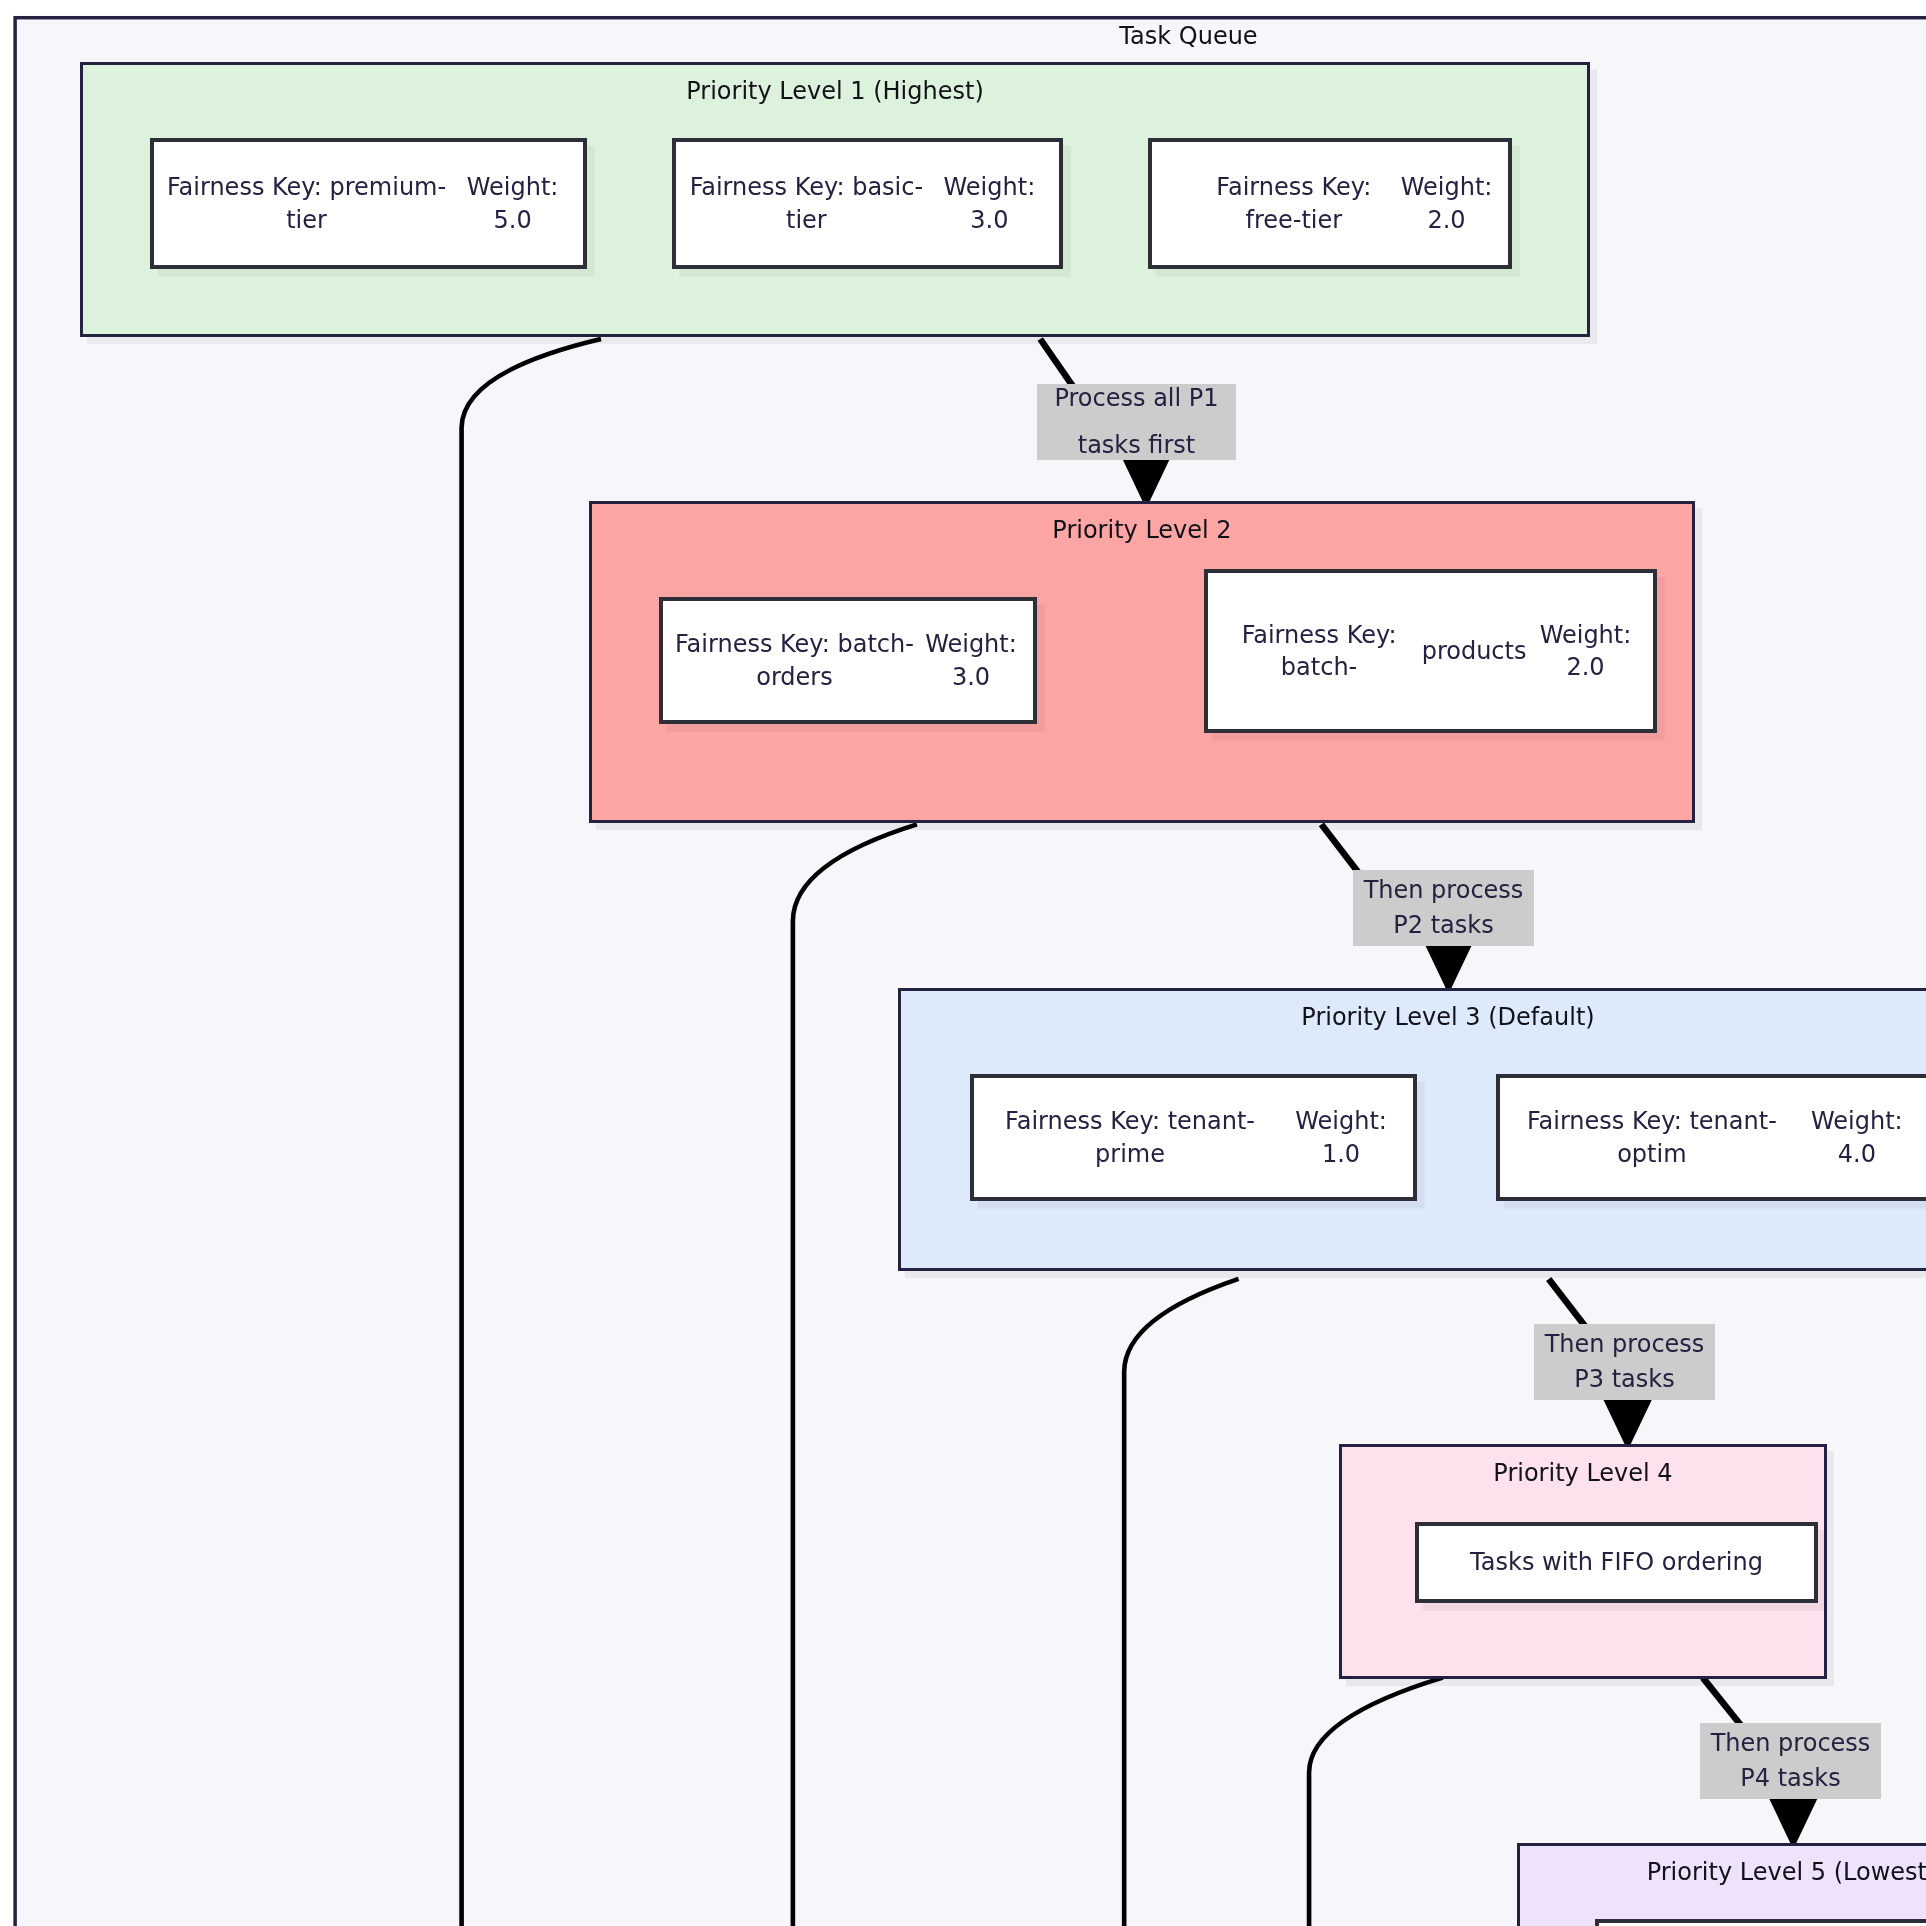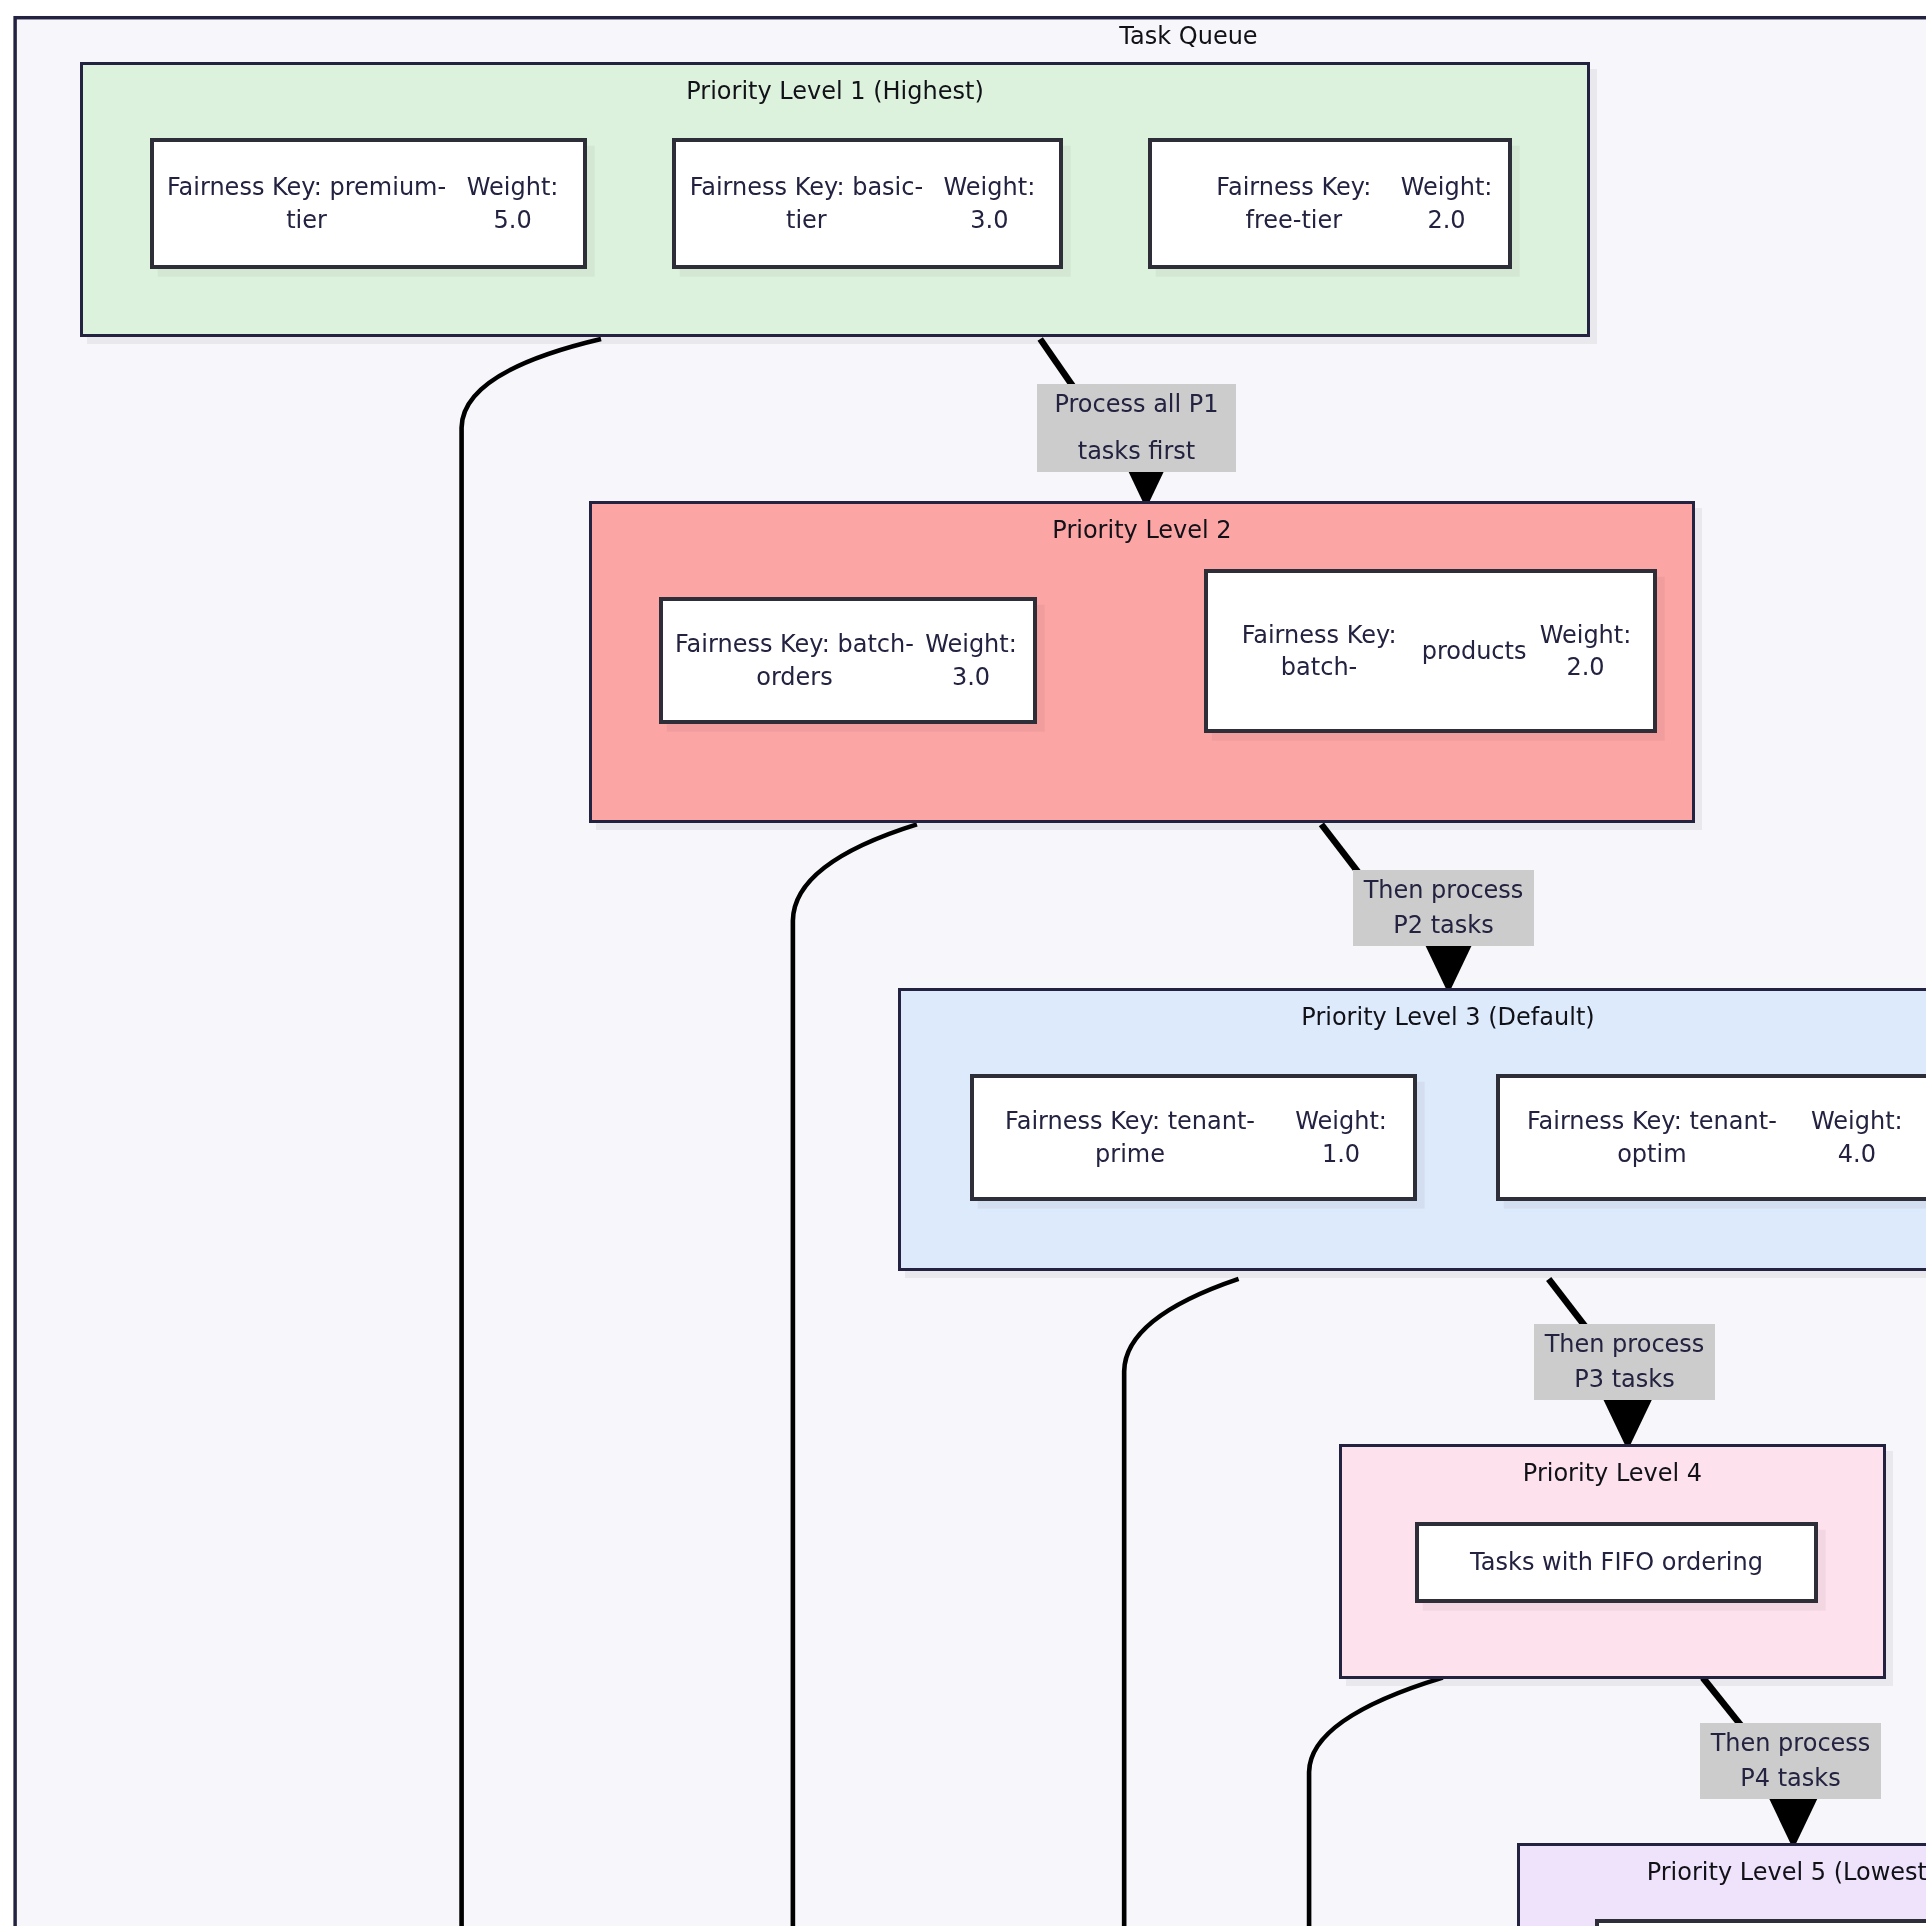--- a/index.html
+++ b/index.html
@@ -129,21 +129,21 @@
     <div class="leaf" style="left:589px; top:73px; width:391px; height:131px;">
       <span>Fairness Key: basic-tier</span>
       <span>Weight: 3.0</span>
     </div>
     <div class="leaf" style="left:1065px; top:73px; width:364px; height:131px;padding-left:42px;">
       <span>Fairness Key: free-tier</span>
       <span>Weight: 2.0</span>
     </div>
   </div>
 
-  <div class="edge-label" style="left:1037px; top:384px; width:199px; height:88px;gap:12px;">
+  <div class="edge-label" style="left:1037px; top:384px; width:199px; height:76px;gap:12px;">
     <span>Process all P1</span>
     <span>tasks first</span>
   </div>
 
   <div class="box fill-p2" style="left:589px; top:501px; width:1106px; height:322px;">
     <div class="cluster-title" style="top:13px;">Priority Level 2</div>
     <div class="leaf" style="left:67px; top:93px; width:378px; height:127px;">
       <span>Fairness Key: batch-orders</span>
       <span>Weight: 3.0</span>
     </div>
@@ -169,21 +169,21 @@
       <span>Fairness Key: tenant-optim</span>
       <span>Weight: 4.0</span>
     </div>
   </div>
 
   <div class="edge-label" style="left:1534px; top:1324px; width:181px; height:76px;">
     <span>Then process</span>
     <span>P3 tasks</span>
   </div>
 
-  <div class="box fill-p4" style="left:1339px; top:1444px; width:547px; height:235px;">
+  <div class="box fill-p4" style="left:1339px; top:1444px; width:488px; height:235px;">
     <div class="cluster-title" style="top:13px;">Priority Level 4</div>
     <div class="leaf" style="left:73px; top:75px; width:403px; height:81px;justify-content:center;">
       <span>Tasks with FIFO ordering</span>
     </div>
   </div>
 
   <div class="edge-label" style="left:1700px; top:1723px; width:181px; height:76px;">
     <span>Then process</span>
     <span>P4 tasks</span>
   </div>

